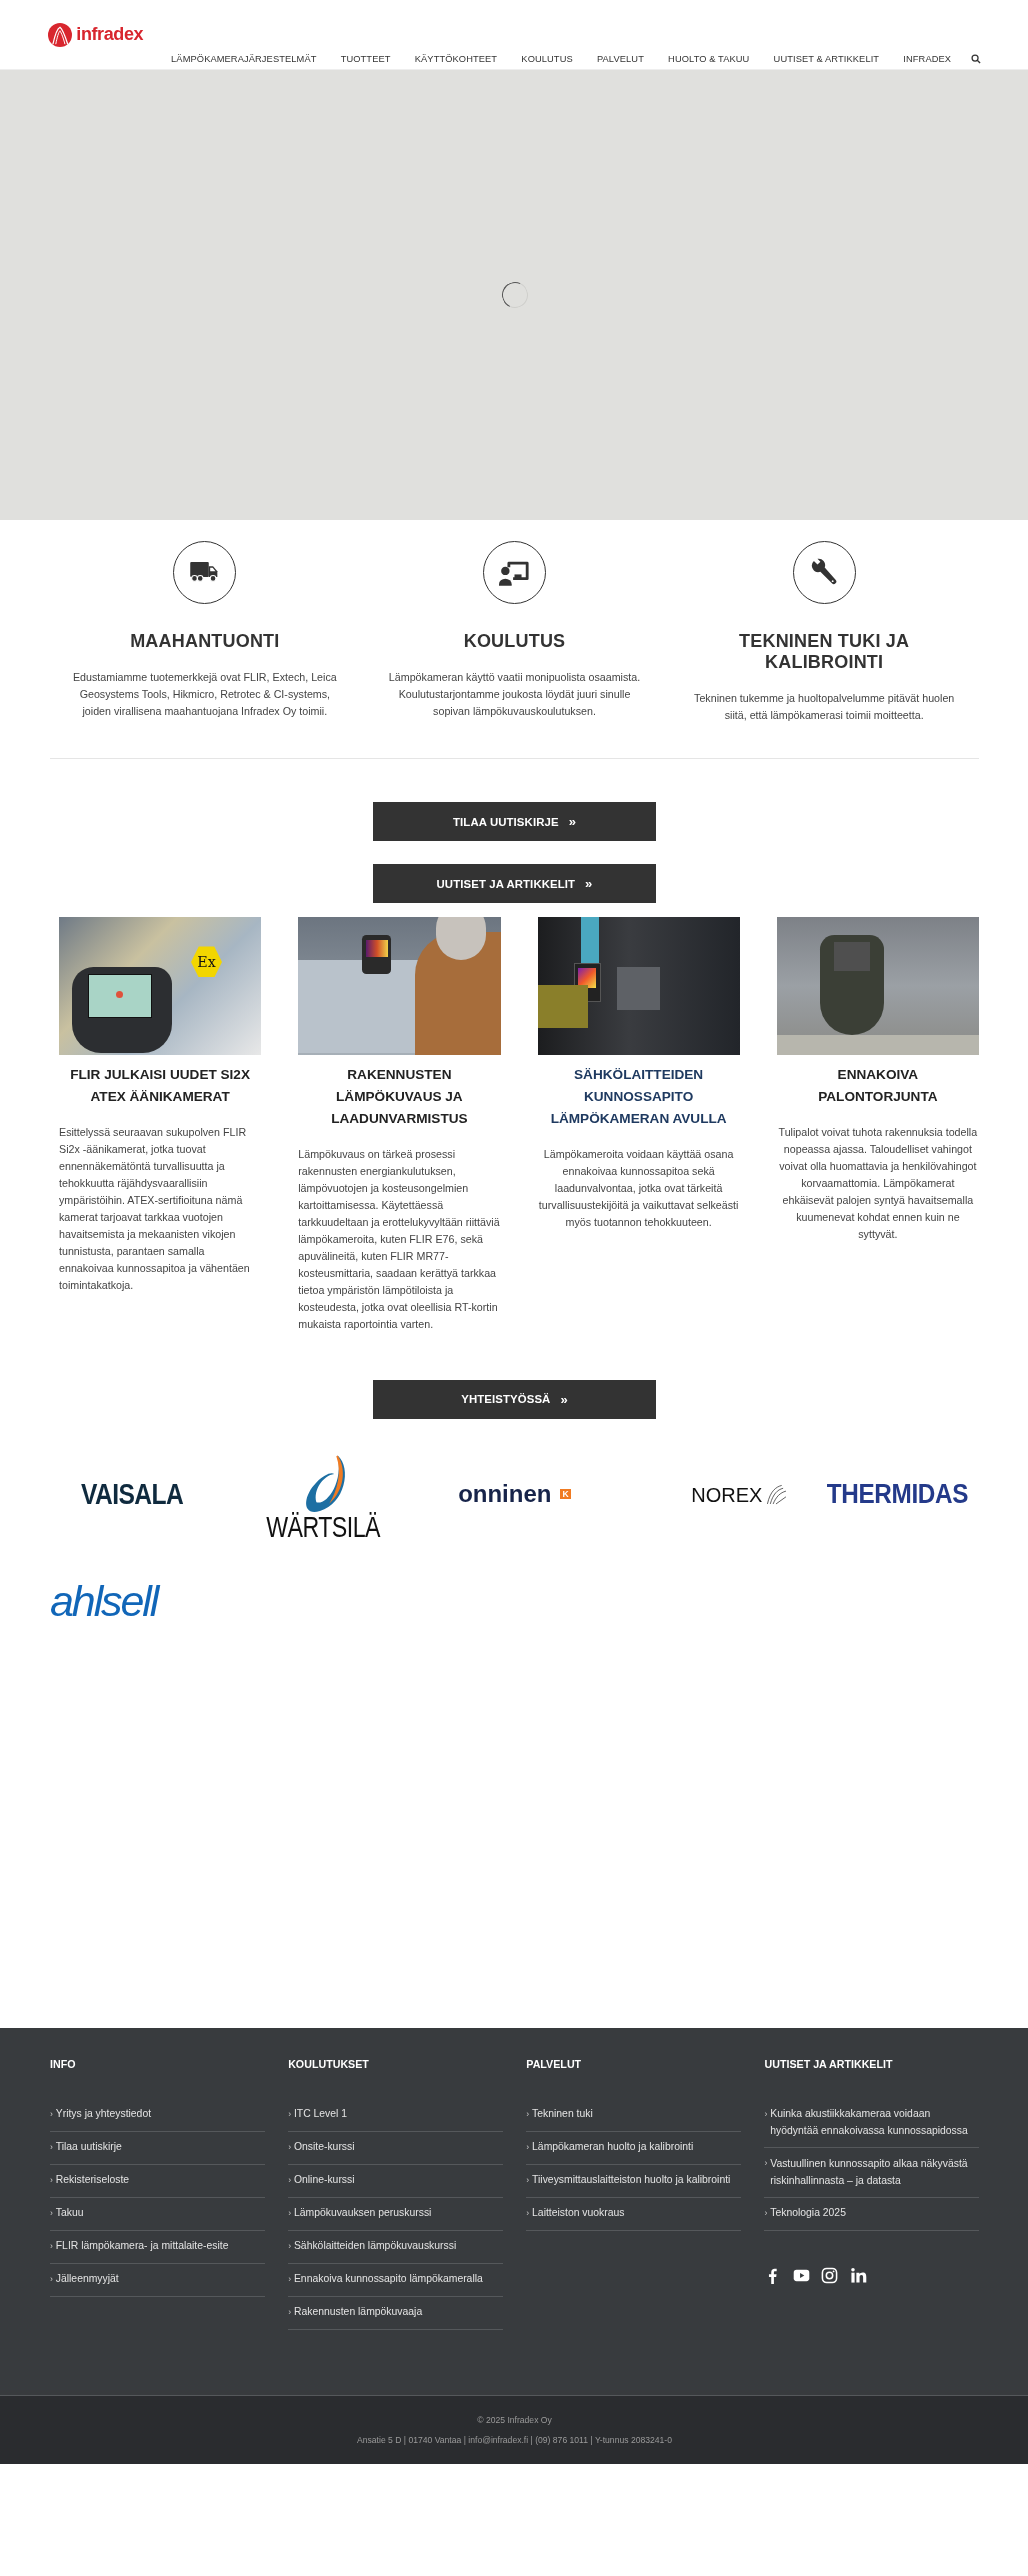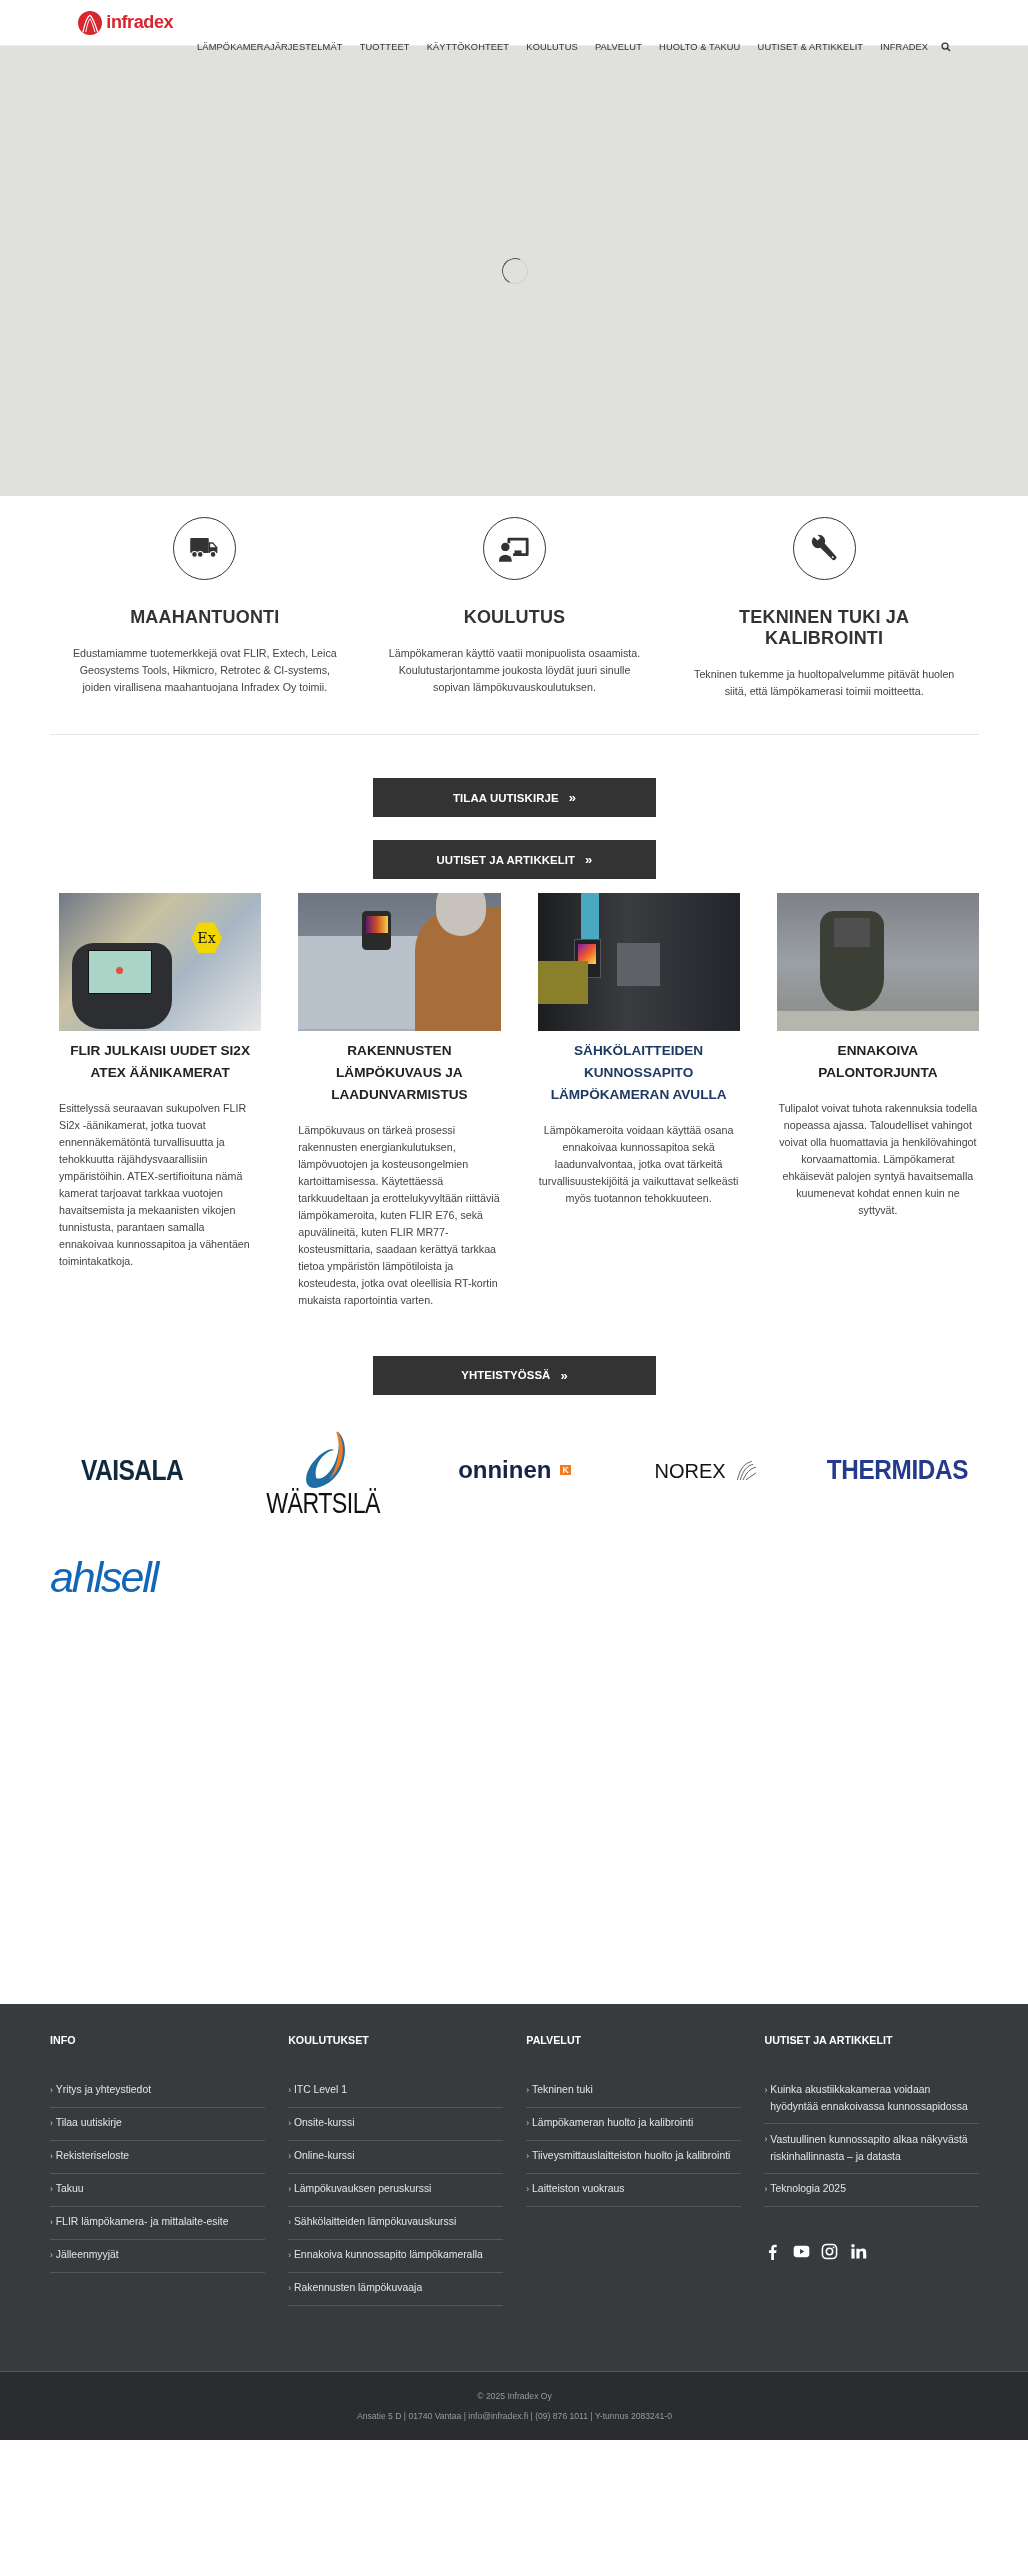--- a/index.html
+++ b/index.html
@@ -1,25 +1,25 @@
 <!DOCTYPE html>
 <html style="font-size:11.4px"><head>
 <meta charset="utf-8">
 <style>
   * { box-sizing: border-box; margin: 0; padding: 0; }
   html, body { width: 1029px; background: #ffffff; }
   body { font-family: "Liberation Sans", "DejaVu Sans", sans-serif; color: #333; }
 
   
-  .header { height: 46px; display: flex; align-items: center; padding: 0 78px; border-bottom: 0.7px solid #eee; background: #fff; }
+  .header { height: 70px; display: flex; align-items: center; padding: 0 48px; border-bottom: 0.7px solid #eee; background: #fff; }
   .logo { display: flex; align-items: center; gap: 4.3px; width: 100px; }
   .logo-mark { width: 24px; height: 24px; border-radius: 50%; background: #d8262e; position: relative; overflow: hidden; }
   .logo-mark svg { position: absolute; left: 0; top: 0; }
   .logo-text { color: #d8262e; font-size: 18px; font-weight: bold; letter-spacing: -0.4px; }
-  .nav { display: flex; margin-left: auto; gap: 0; align-items: center; margin-top: 48px; }
+  .nav { display: flex; margin-left: auto; gap: 7px; align-items: center; margin-top: 48px; }
   .nav-item { font-size: 9.3px; color: #333; padding: 0 8.6px; text-transform: uppercase; font-family: "Liberation Sans Narrow", "Liberation Sans", sans-serif; letter-spacing: 0.1px; cursor: pointer; }
   .nav-search { width: 10px; height: 10px; margin-left: 4.3px; }
 
   
   .hero { height: 450px; background: #e0e0dd; display: flex; align-items: center; justify-content: center; }
   .spinner { width: 26px; height: 26px; border-radius: 50%; border: 1.4px solid #cfcfcc; border-top-color: #555; border-left-color: #555; transform: rotate(-20deg); }
 
   
   .features { display: flex; padding: 21.4px 50px 0 50px; }
   .feature { flex: 1; text-align: center; padding: 0 20px; }
@@ -204,21 +204,21 @@
     <svg width="57" height="64" viewBox="0 0 80 90">
         <path d="M60 2 C80 20,70 70,35 80 C10 88,10 60,30 40 C40 30,50 25,55 28 C40 30,25 50,30 68 C45 72,68 40,60 2z" fill="#1d6fa3"></path>
         <path d="M60 2 C72 20,70 50,48 70 C60 50,66 25,58 3z" fill="#f07b22"></path>
       </svg>
     <span style="font-size:29px;color:#111;letter-spacing:-0.7px;transform:scaleX(0.8);display:inline-block;margin-top:-7.1px;">WÄRTSILÄ</span>
   </div>
   <div class="partner" style="height:50px;align-self:flex-start;margin-top:29px;gap:9px;">
     <span style="font-size:24px;font-weight:bold;color:#17244a;">onninen</span>
     <span style="background:#f07b22;color:#fff;font-size:8.6px;font-weight:bold;padding:0 2.1px;">K</span>
   </div>
-  <div class="partner" style="height:50px;align-self:flex-start;margin-top:30px;gap:10px;">
+  <div class="partner" style="height:50px;align-self:flex-start;margin-top:30px;gap:4px;justify-content:flex-end;">
     <span style="font-size:20px;color:#111;">NOREX</span>
     <svg width="21.4" height="21.4" viewBox="0 0 30 30">
         <path d="M2 28 C6 10,14 4,22 2 M6 28 C10 14,16 8,24 6 M10 28 C14 18,20 12,28 10 M14 28 L28 18" stroke="#222" stroke-width="1" fill="none"></path>
       </svg>
   </div>
   <div class="partner" style="height:50px;align-self:flex-start;margin-top:29px;">
     <span style="font-size:27px;font-weight:bold;color:#243a8a;letter-spacing:-0.4px;transform:scaleX(0.9);display:inline-block;">THERMIDAS</span>
   </div>
 </section>
 <div style="padding:36px 50px 0 50px;height:272px;">

